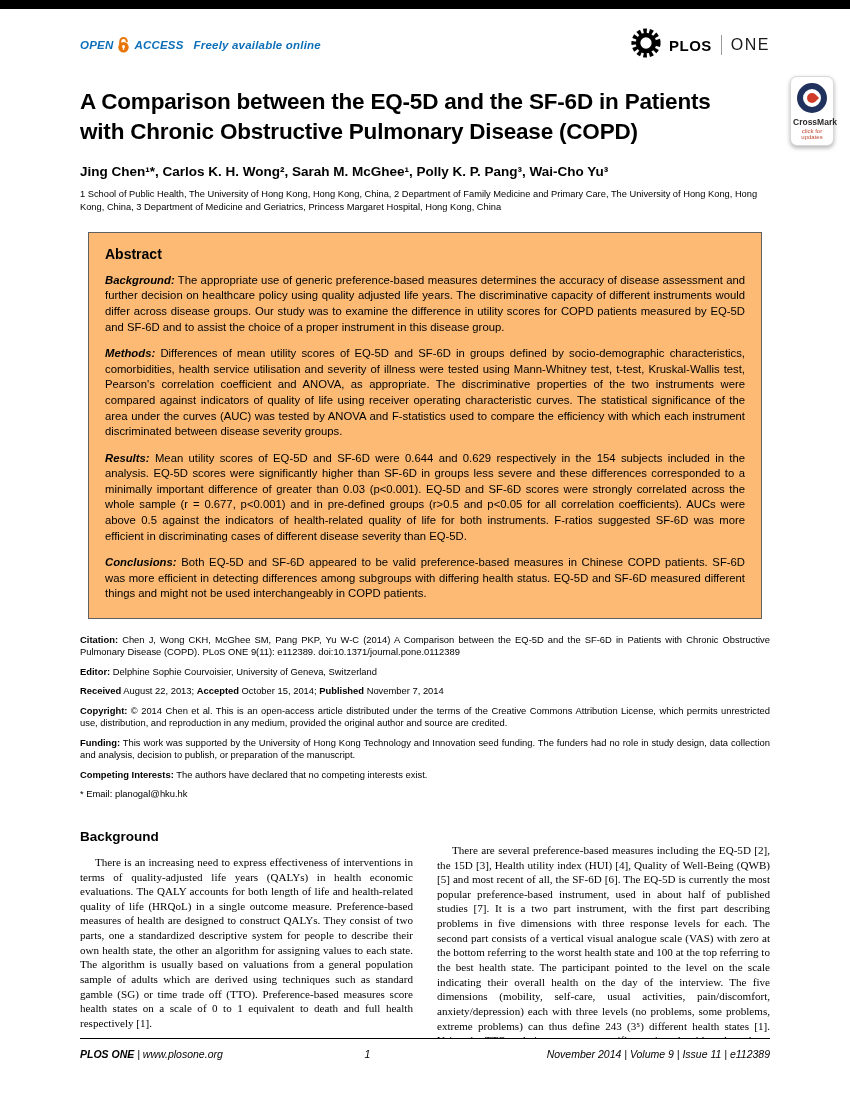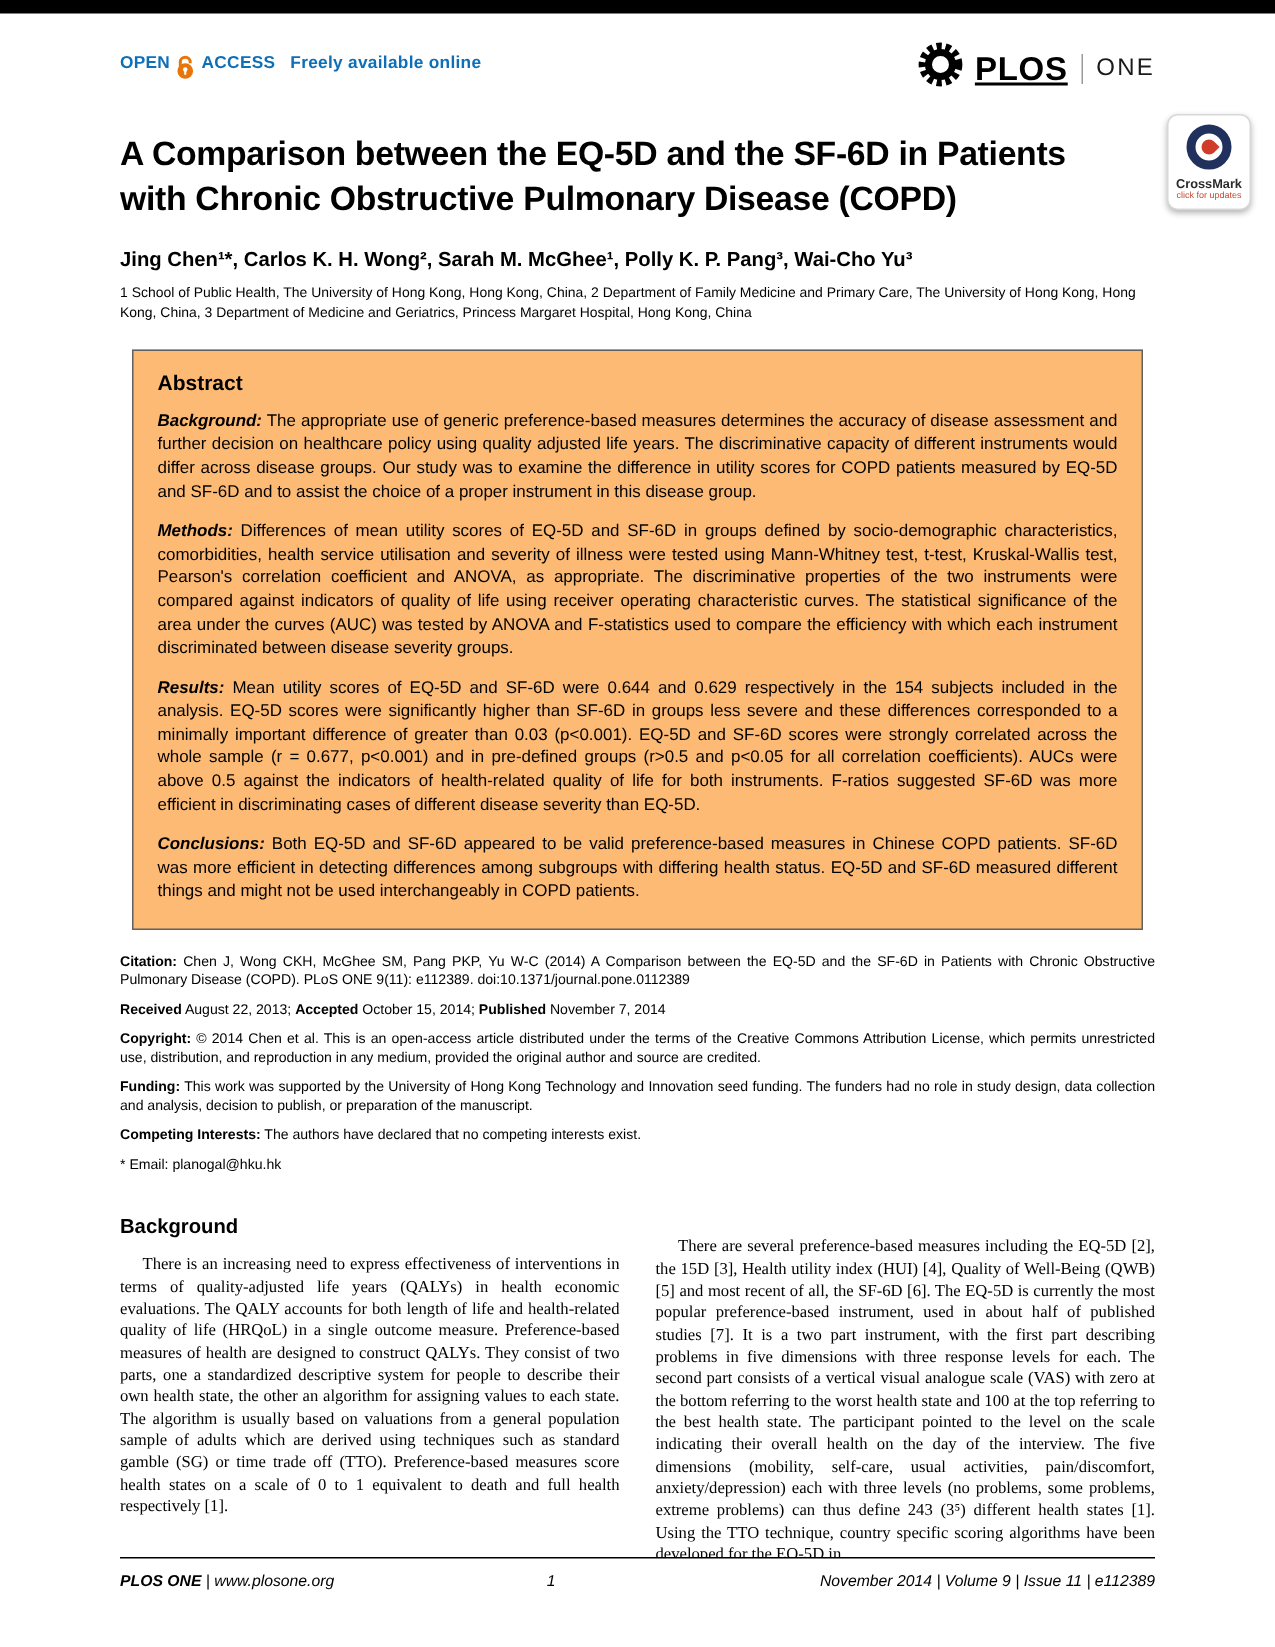--- a/index.html
+++ b/index.html
@@ -7,31 +7,31 @@
   .page {
     position:relative; width:850px; height:1098px; margin:0 auto;
     background:#fff; color:#000; overflow:hidden;
     font-family:"Liberation Sans","DejaVu Sans",sans-serif;
   }
   .topbar { height:9px; background:#000; width:100%; }
   .content { padding:0 80px; }
 
   
   .header-row { margin-top:18px; display:flex; justify-content:space-between; align-items:center; }
-  .oa { display:flex; align-items:flex-start; gap:4px; color:#0d6fb8; font-weight:bold; font-size:11.5px; letter-spacing:.2px; }
+  .oa { display:flex; align-items:center; gap:4px; color:#0d6fb8; font-weight:bold; font-size:11.5px; letter-spacing:.2px;font-style:italic; }
   .oa .freely { margin-left:6px; }
   .plos-logo { display:flex; align-items:center; gap:7px; }
-  .plos-wordmark { font-size:22px; font-weight:800; letter-spacing:.5px;text-decoration:underline; }
+  .plos-wordmark { font-size:15px; font-weight:800; letter-spacing:.5px; }
   .plos-divider { width:1px; height:20px; background:#9a9a9a; margin:0 2px; }
   .one-wordmark { font-size:16px; font-weight:400; letter-spacing:1.5px; color:#1a1a1a; }
 
   
   .title { margin-top:24px; font-size:22.5px; font-weight:bold; line-height:1.33; width:660px; letter-spacing:-.2px; }
   .crossmark {
-    position:absolute; right:16px; top:76px; width:56px;
+    position:absolute; right:16px; top:76px; width:44px;
     background:#fff; border:1px solid #d8d8d8; border-radius:7px;
     box-shadow:0 2px 4px rgba(0,0,0,.3); text-align:center; padding:6px 2px 5px; cursor:pointer;
   }
   .cm-circle { width:30px; height:30px; border-radius:50%; border:6px solid #20315e; background:#fff;
     margin:0 auto; position:relative; }
   .cm-flame { position:absolute; left:4px; top:3.5px; width:10px; height:10px; background:#cf3d2a;
     border-radius:50% 0 50% 50%; transform:rotate(45deg); }
   .cm-name { margin-top:4px; font-size:8.5px; font-weight:bold; color:#2b2b2b; }
   .cm-tag { margin-top:1px; font-size:6px; color:#c24a34; }
 
@@ -111,20 +111,21 @@
     <div class="abstract-box">
       <div class="abstract-heading">Abstract</div>
       <p class="abs-p"><span class="abs-label">Background:</span><span> The appropriate use of generic preference-based measures determines the accuracy of disease assessment and further decision on healthcare policy using quality adjusted life years. The discriminative capacity of different instruments would differ across disease groups. Our study was to examine the difference in utility scores for COPD patients measured by EQ-5D and SF-6D and to assist the choice of a proper instrument in this disease group.</span></p>
       <p class="abs-p"><span class="abs-label">Methods:</span><span> Differences of mean utility scores of EQ-5D and SF-6D in groups defined by socio-demographic characteristics, comorbidities, health service utilisation and severity of illness were tested using Mann-Whitney test, t-test, Kruskal-Wallis test, Pearson's correlation coefficient and ANOVA, as appropriate. The discriminative properties of the two instruments were compared against indicators of quality of life using receiver operating characteristic curves. The statistical significance of the area under the curves (AUC) was tested by ANOVA and F-statistics used to compare the efficiency with which each instrument discriminated between disease severity groups.</span></p>
       <p class="abs-p"><span class="abs-label">Results:</span><span> Mean utility scores of EQ-5D and SF-6D were 0.644 and 0.629 respectively in the 154 subjects included in the analysis. EQ-5D scores were significantly higher than SF-6D in groups less severe and these differences corresponded to a minimally important difference of greater than 0.03 (p&lt;0.001). EQ-5D and SF-6D scores were strongly correlated across the whole sample (r = 0.677, p&lt;0.001) and in pre-defined groups (r&gt;0.5 and p&lt;0.05 for all correlation coefficients). AUCs were above 0.5 against the indicators of health-related quality of life for both instruments. F-ratios suggested SF-6D was more efficient in discriminating cases of different disease severity than EQ-5D.</span></p>
       <p class="abs-p"><span class="abs-label">Conclusions:</span><span> Both EQ-5D and SF-6D appeared to be valid preference-based measures in Chinese COPD patients. SF-6D was more efficient in detecting differences among subgroups with differing health status. EQ-5D and SF-6D measured different things and might not be used interchangeably in COPD patients.</span></p>
     </div>
 
     <div class="metadata">
       <p class="meta"><span class="b">Citation:</span><span> Chen J, Wong CKH, McGhee SM, Pang PKP, Yu W-C (2014) A Comparison between the EQ-5D and the SF-6D in Patients with Chronic Obstructive Pulmonary Disease (COPD). PLoS ONE 9(11): e112389. doi:10.1371/journal.pone.0112389</span></p>
+      <p class="meta"><span class="b">Editor:</span><span> Delphine Sophie Courvoisier, University of Geneva, Switzerland</span></p>
       <p class="meta"><span class="b">Received</span><span> August 22, 2013; </span><span class="b">Accepted</span><span> October 15, 2014; </span><span class="b">Published</span><span> November 7, 2014</span></p>
       <p class="meta"><span class="b">Copyright:</span><span> © 2014 Chen et al. This is an open-access article distributed under the terms of the Creative Commons Attribution License, which permits unrestricted use, distribution, and reproduction in any medium, provided the original author and source are credited.</span></p>
       <p class="meta"><span class="b">Funding:</span><span> This work was supported by the University of Hong Kong Technology and Innovation seed funding. The funders had no role in study design, data collection and analysis, decision to publish, or preparation of the manuscript.</span></p>
       <p class="meta"><span class="b">Competing Interests:</span><span> The authors have declared that no competing interests exist.</span></p>
       <p class="meta"><span>* Email:</span><span> planogal@hku.hk</span></p>
     </div>
 
     <div class="body-columns">
       <div class="col">
         <h2 class="section-heading">Background</h2>

